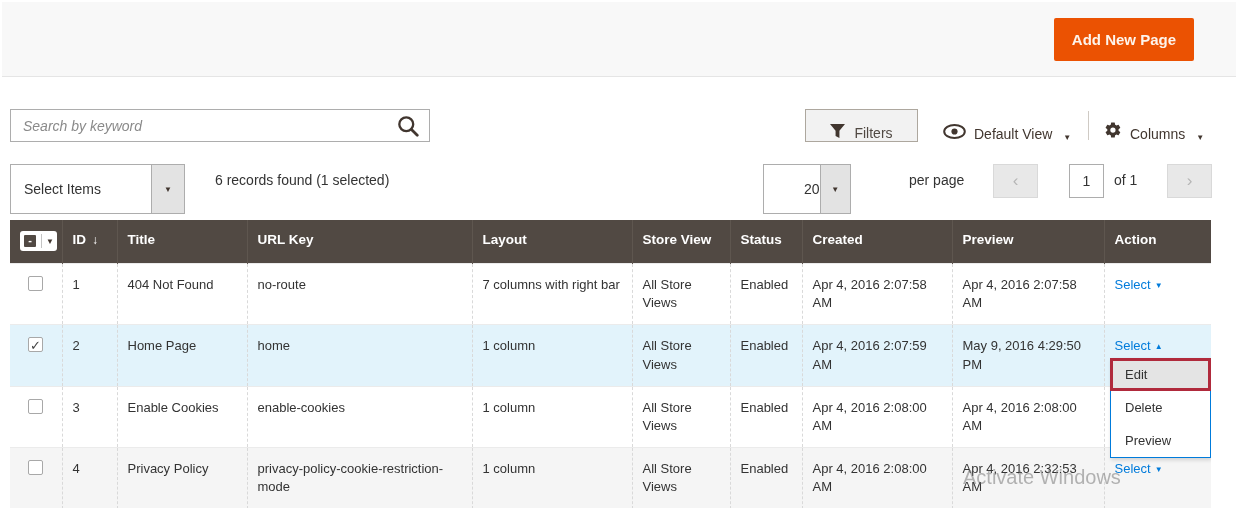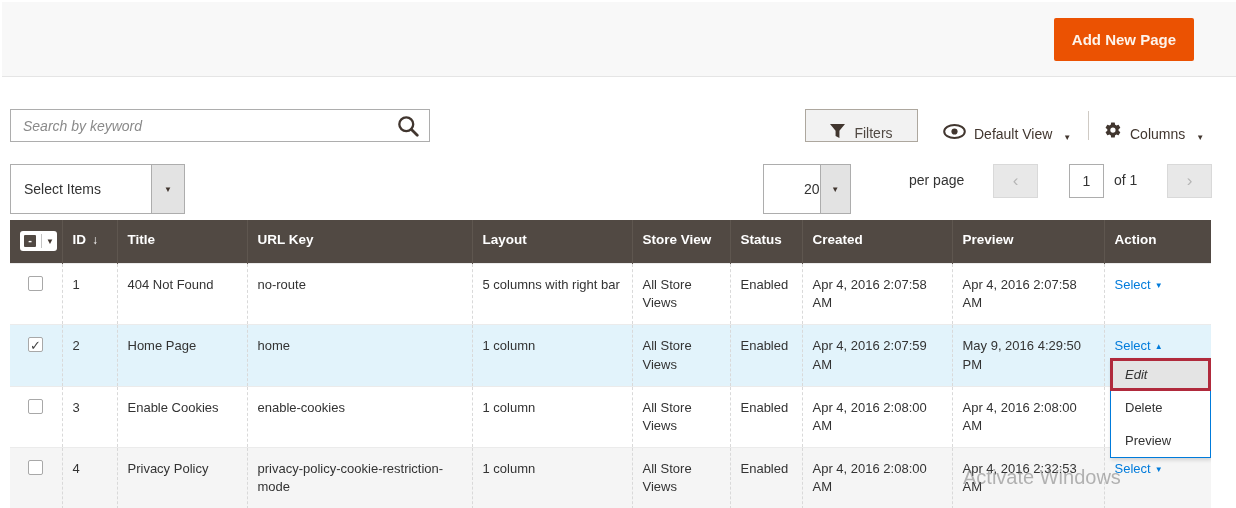--- a/index.html
+++ b/index.html
@@ -70,21 +70,21 @@
   .checkbox.checked::after { content:"✓"; position:absolute; left:1px; top:-1px; font-size:13px; color:#444; }
   td.cb-cell { padding-left:18px; }
 
   .sel-link { color:#007bdb; cursor:pointer; text-decoration:none; white-space:nowrap;margin-top:24px; }
   .sel-caret { font-size:8px; color:#007bdb; margin-left:4px; position:relative; top:-1px; }
 
   
   .action-menu { position:absolute; left:1100px; top:138px; width:101px; background:#fff; border:1px solid #007bdb;
                  box-shadow:1px 2px 4px rgba(0,0,0,.15); z-index:7; font-size:13px; }
   .menu-item { padding:9px 14px; color:#333; cursor:pointer; }
-  .menu-item.highlighted { background:#e4e4e4; border:3px solid #b02a3c; padding:6px 12px; margin:-1px -1px 0 -1px;font-style:italic; }
+  .menu-item.highlighted { background:#e4e4e4; border:3px solid #b02a3c; padding:6px 12px; margin:-1px -1px 0 -1px; }
 
   
   .watermark { position:absolute; left:963px; top:466px; z-index:8; pointer-events:none; }
   .wm-1 { font-size:20px; color:rgba(120,120,120,.55); }
   .wm-2 { font-size:13px; color:rgba(130,130,130,.6); margin-top:4px; }
 </style>
 </head>
 <body>
 
 <div class="screen">
@@ -135,20 +135,21 @@
       <span>Columns</span>
       <span class="ctl-caret">▼</span>
     </div>
   </div>
 
   <div class="actions-row">
     <div class="split-btn mass-select">
       <span class="split-label">Select Items</span>
       <span class="split-caret">▼</span>
     </div>
+    <span class="records">6 records found (1 selected)</span>
 
     <div class="split-btn perpage-select">
       <span class="split-label">20</span>
       <span class="split-caret">▼</span>
     </div>
     <span class="perpage-label">per page</span>
 
     <div class="pager-btn pager-prev">‹</div>
     <input class="page-input" value="1" style="">
     <span class="of-label">of 1</span>
@@ -188,21 +189,21 @@
           <th>Preview</th>
           <th>Action</th>
         </tr>
       </thead>
       <tbody>
         <tr>
           <td class="cb-cell"><span class="checkbox"></span></td>
           <td>1</td>
           <td>404 Not Found</td>
           <td>no-route</td>
-          <td>5 columns with right bar</td>
+          <td>7 columns with right bar</td>
           <td>All Store Views</td>
           <td>Enabled</td>
           <td>Apr 4, 2016 2:07:58 AM</td>
           <td>Apr 4, 2016 2:07:58 AM</td>
           <td><a class="sel-link"><span>Select</span><span class="sel-caret">▼</span></a></td>
         </tr>
         <tr class="selected">
           <td class="cb-cell"><span class="checkbox checked"></span></td>
           <td>2</td>
           <td>Home Page</td>

